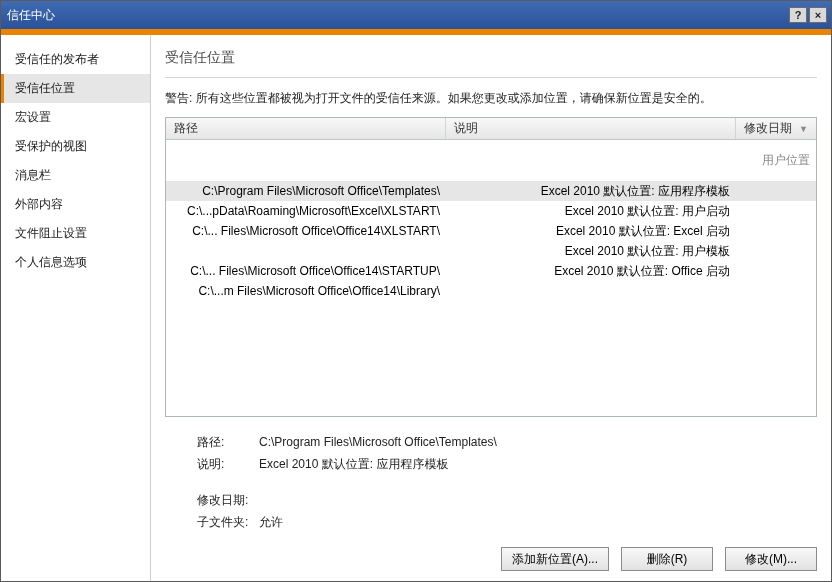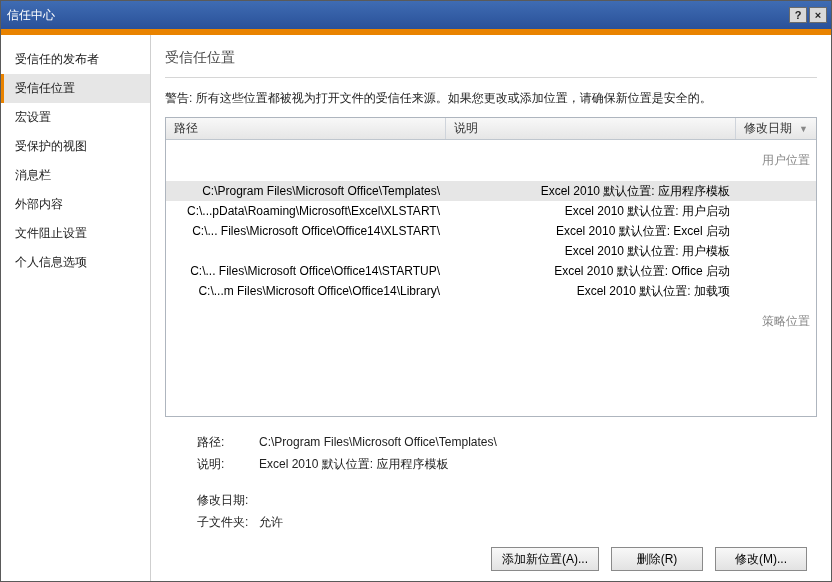--- a/index.html
+++ b/index.html
@@ -144,21 +144,21 @@
     margin-top: 14px;
     line-height: 22px;
     margin-left: 32px;
   }
   .details .row { display: flex; }
   .details .label { width: 62px; color: #222; }
   .details .value { flex: 1; color: #222; }
   
   .button-row {
     position: absolute;
-    right: 24px; bottom: 10px;
+    right: 14px; bottom: 10px;
     display: flex;
     gap: 12px;
   }
   .btn {
     min-width: 92px;
     height: 24px;
     background: linear-gradient(#f8f8f8, #e2e2e2);
     border: 1px solid #8a8a8a;
     padding: 0 10px;
     display: flex; align-items: center; justify-content: center;
@@ -230,24 +230,22 @@
               <div class="cell desc">Excel 2010 默认位置: 用户模板</div>
               <div class="cell date"></div>
             </div>
             <div class="data-row">
               <div class="cell path">C:\... Files\Microsoft Office\Office14\STARTUP\</div>
               <div class="cell desc">Excel 2010 默认位置: Office 启动</div>
               <div class="cell date"></div>
             </div>
             <div class="data-row">
               <div class="cell path">C:\...m Files\Microsoft Office\Office14\Library\</div>
-              <div class="cell desc">Excel 2010 默认位置: 加载项</div>
-              <div class="cell date"></div>
-            </div>
-            <div class="group-row">策略位置</div>
+              <div class="cell date"></div>
+            </div>
           </div>
       </div>
 
       <div class="details">
         <div class="row">
           <div class="label">路径:</div>
           <div class="value">C:\Program Files\Microsoft Office\Templates\</div>
         </div>
         <div class="row">
           <div class="label">说明:</div>

